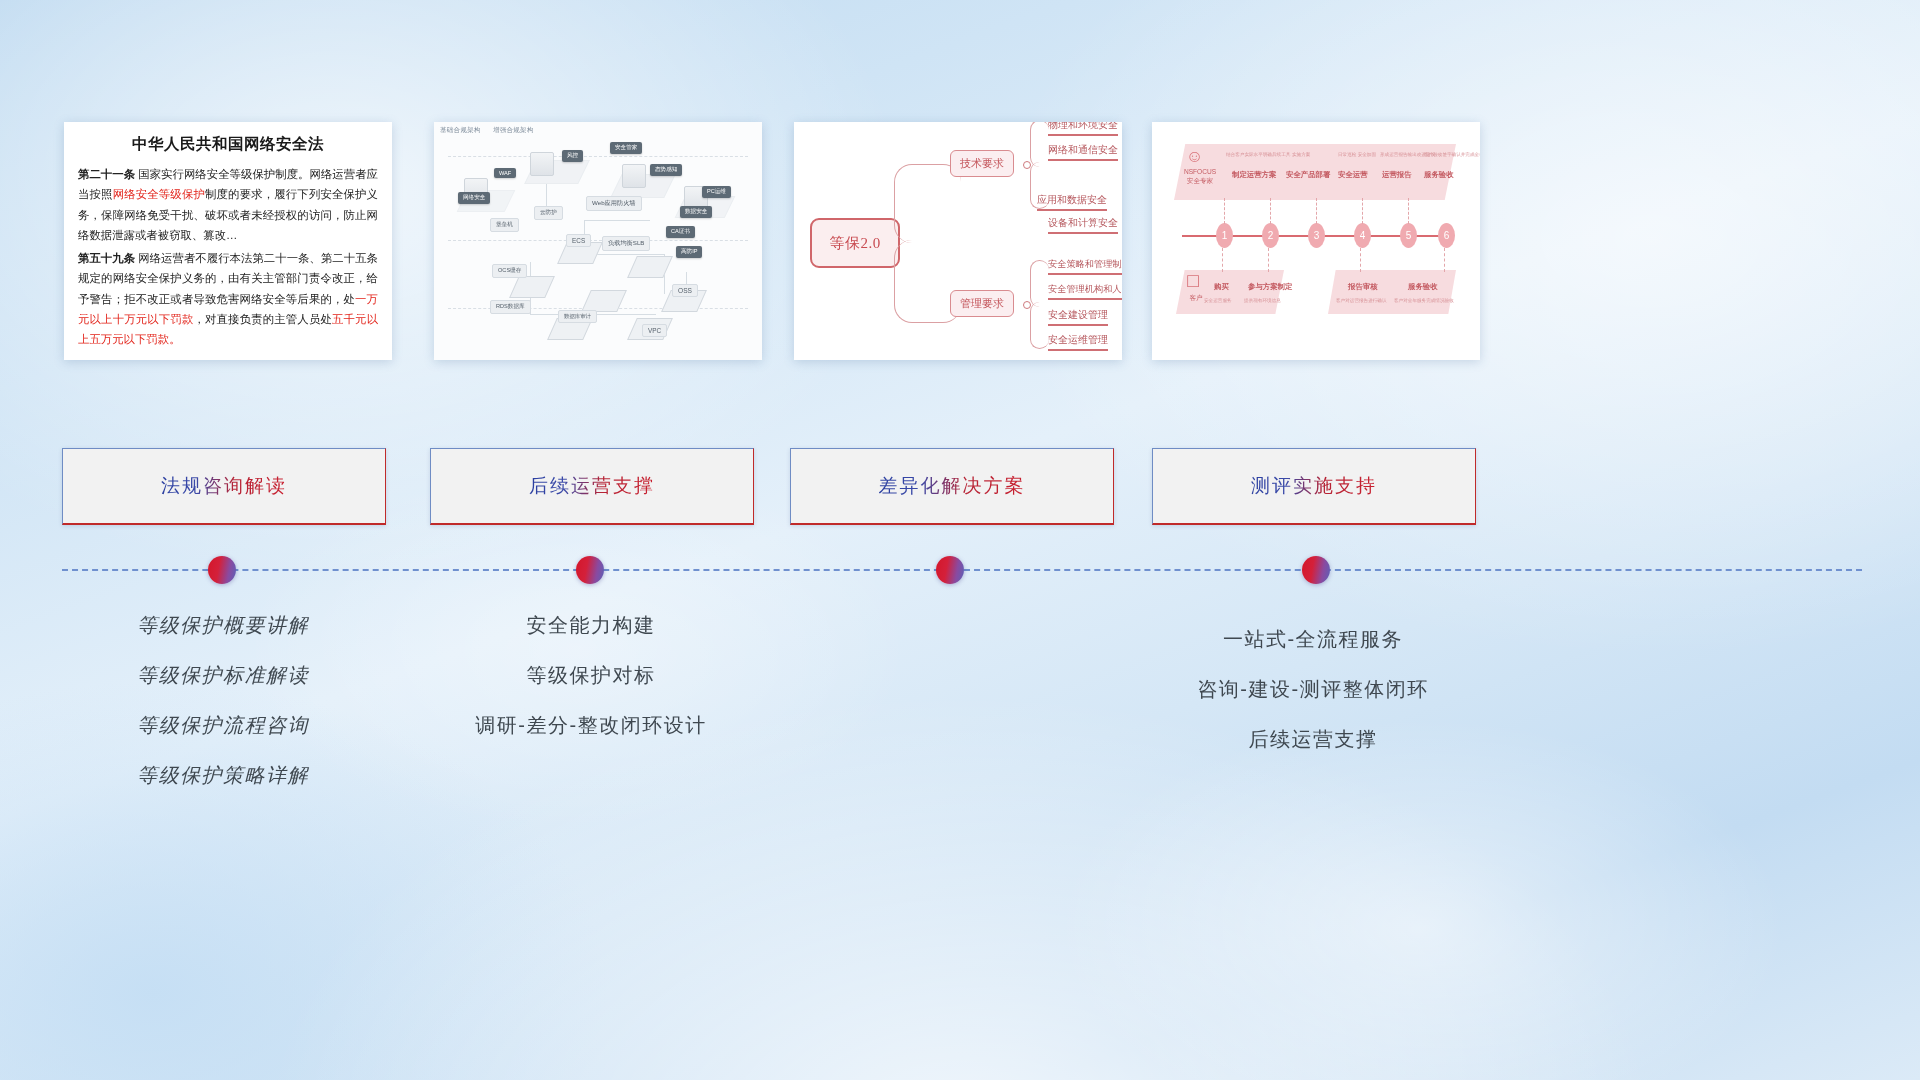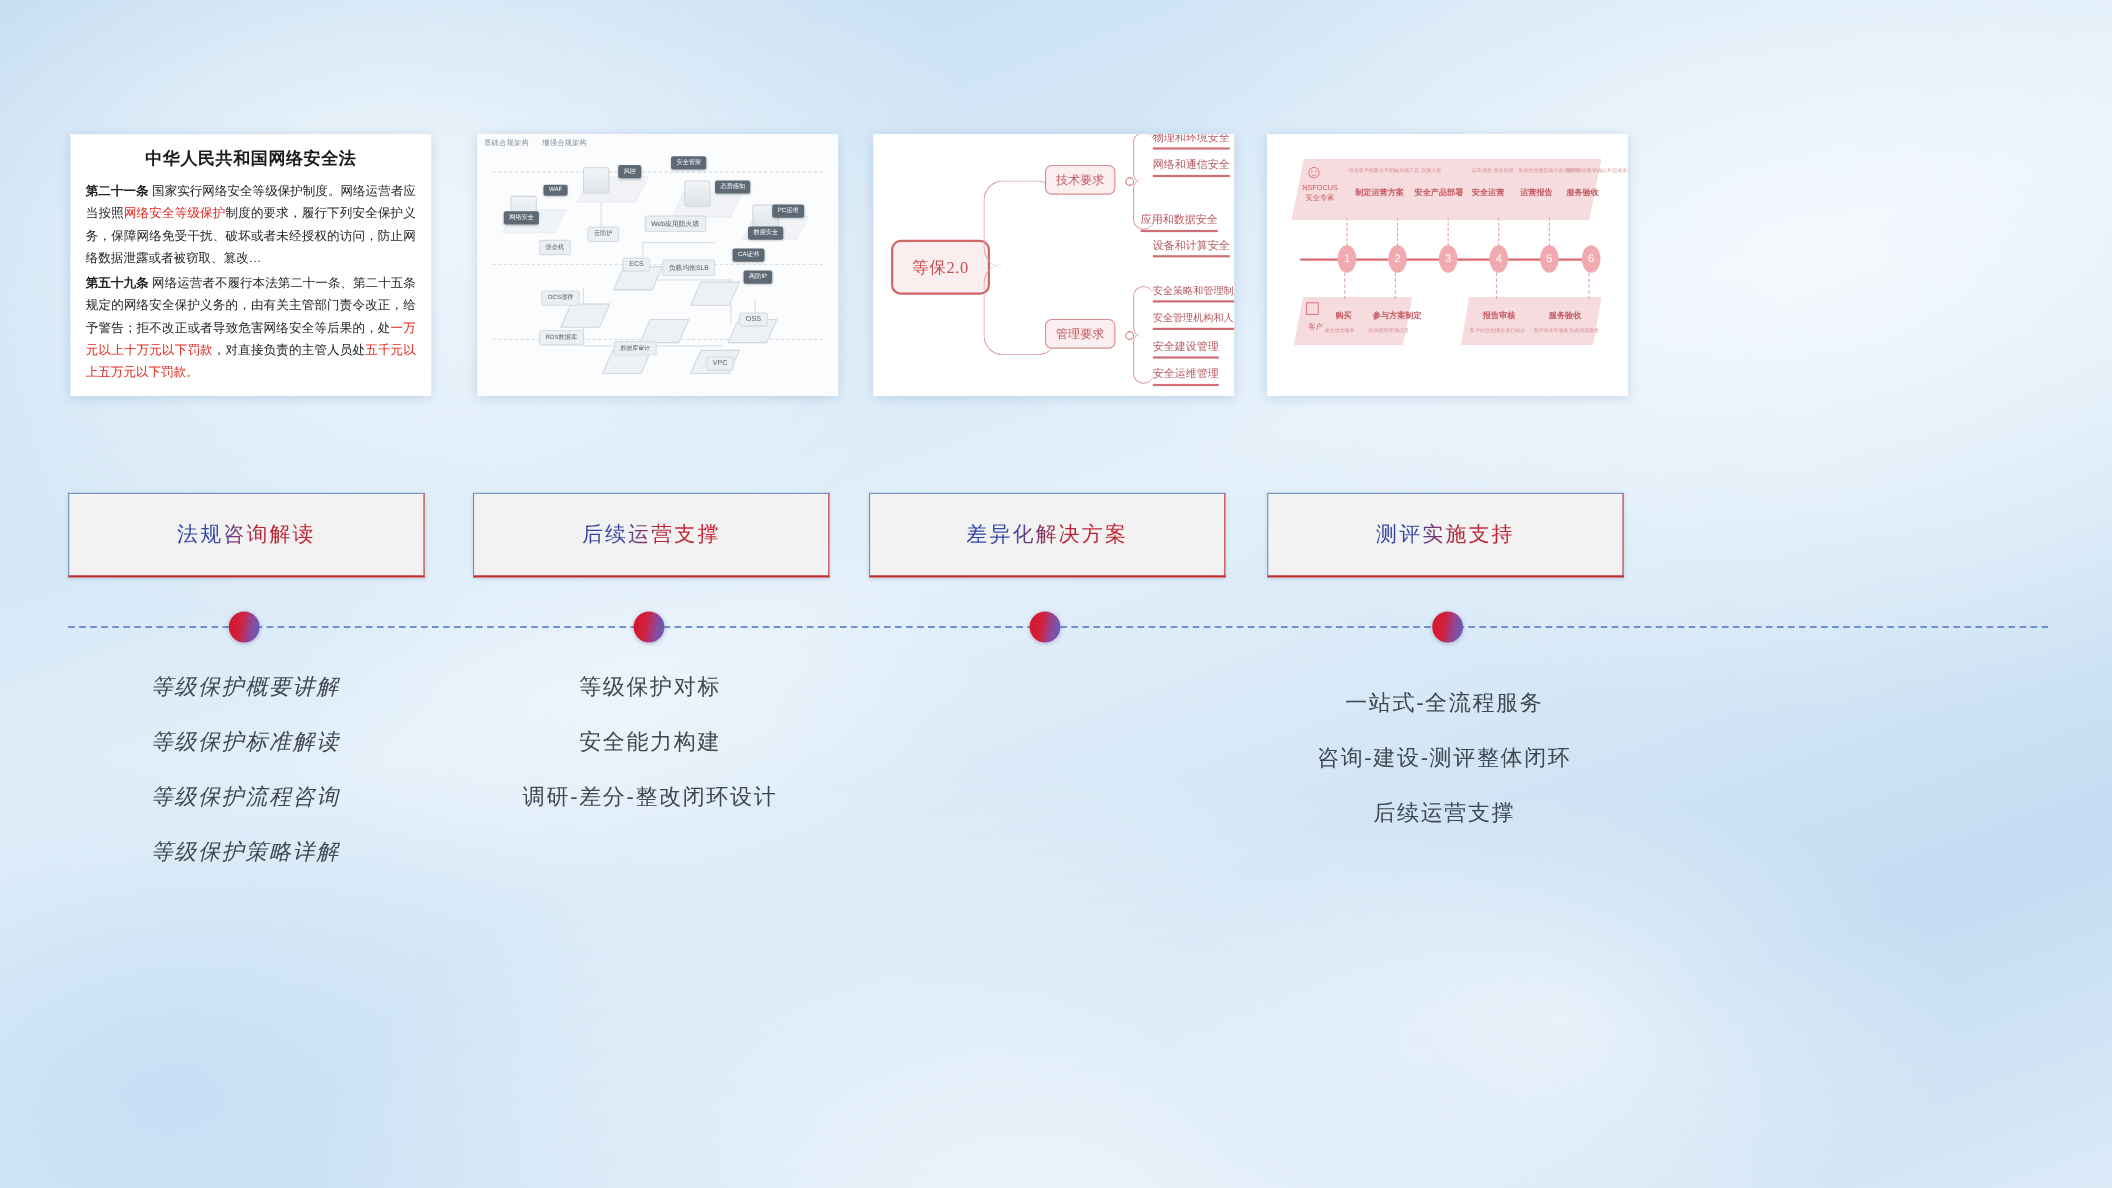--- a/index.html
+++ b/index.html
@@ -357,22 +357,22 @@
 </div>
 
 <div class="lists">
   <div class="lcol k1">
     <div class="li">等级保护概要讲解</div>
     <div class="li">等级保护标准解读</div>
     <div class="li">等级保护流程咨询</div>
     <div class="li">等级保护策略详解</div>
   </div>
   <div class="lcol k2">
+    <div class="li">安全能力构建</div>
     <div class="li">等级保护对标</div>
-    <div class="li">安全能力构建</div>
     <div class="li">调研-差分-整改闭环设计</div>
   </div>
   <div class="lcol k4">
     <div class="li">一站式-全流程服务</div>
     <div class="li">咨询-建设-测评整体闭环</div>
     <div class="li">后续运营支撑</div>
   </div>
 </div>
 
 </body></html>

